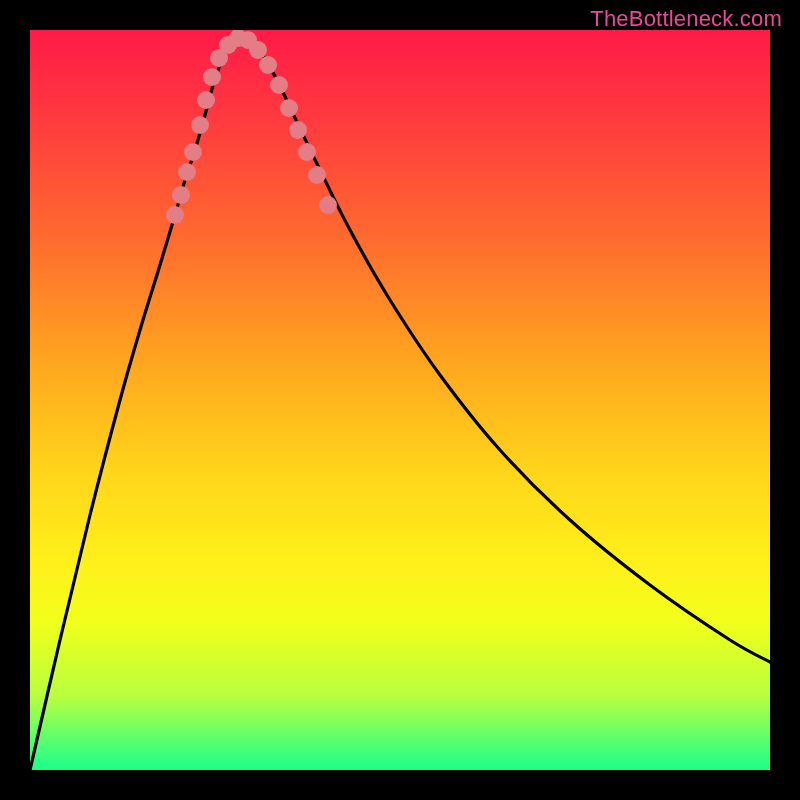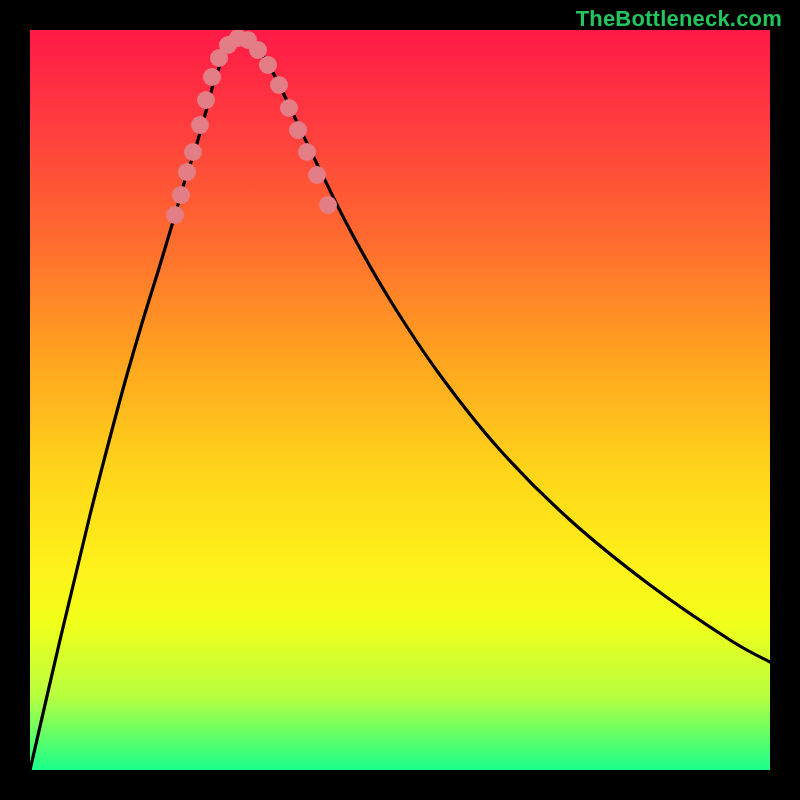--- a/index.html
+++ b/index.html
@@ -33,23 +33,23 @@
       #ffd61a 60%,
       #fff01a 72%,
       #f2ff1a 80%,
       #b8ff3f 90%,
       #1aff8c 100%);
   }
   .watermark {
     position: absolute;
     top: 6px;
     right: 18px;
-    color: #22c55e;
+    color: #ec4899;
     font-size: 22px;
-    font-weight: 700;
+    font-weight: 400;
     letter-spacing: 0.2px;
   }
   svg.curve {
     position: absolute;
     left: 0;
     top: 0;
     width: 740px;
     height: 740px;
     pointer-events: none;
   }

